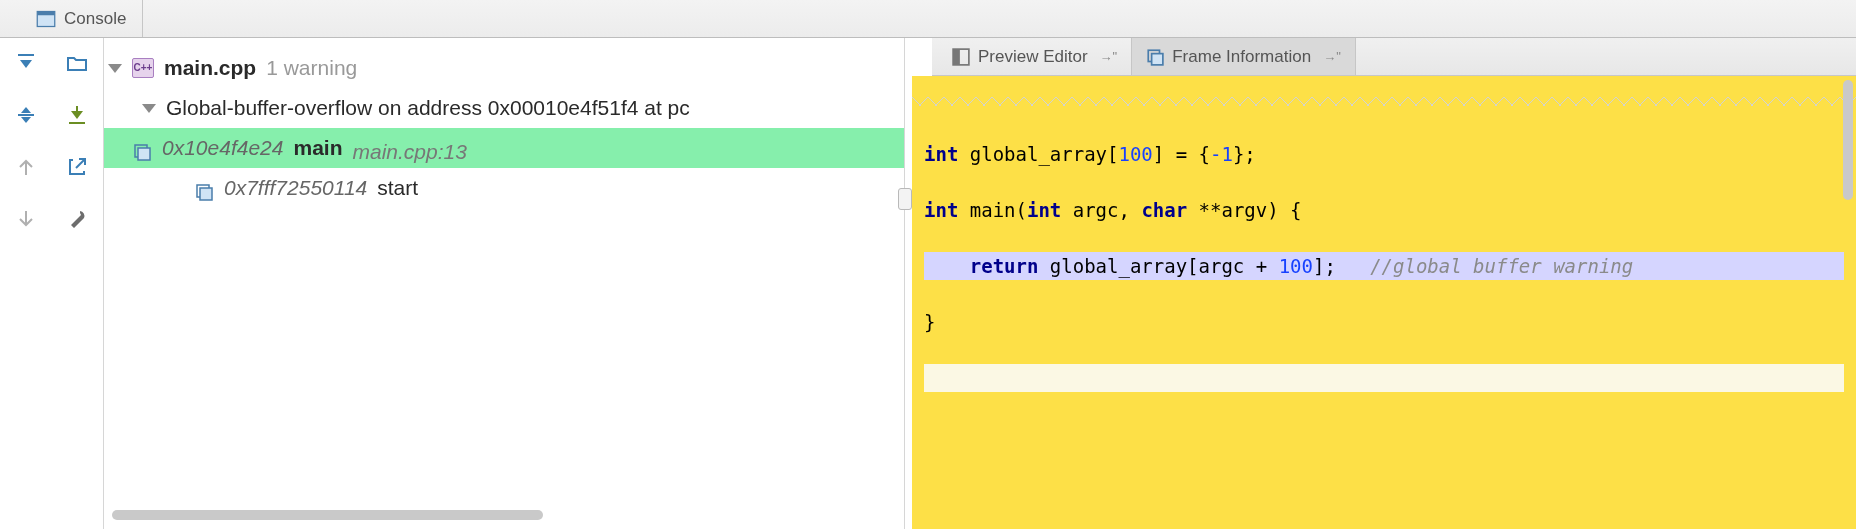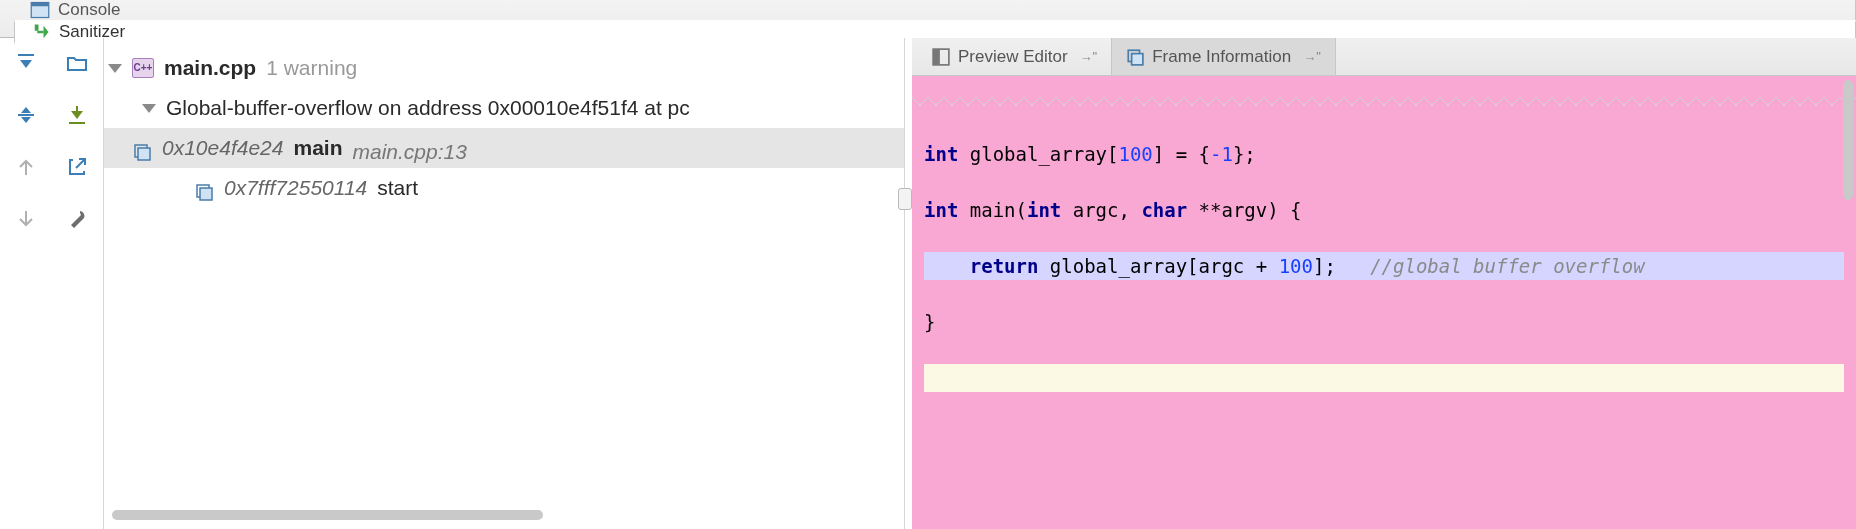--- a/index.html
+++ b/index.html
@@ -11,22 +11,21 @@
     overflow: hidden;
   }
   .root { display: flex; flex-direction: column; height: 100%; }
 
   
   .tabstrip {
     display: flex; align-items: stretch;
     height: 38px;
     background: linear-gradient(#f3f3f3,#ececec);
     border-bottom: 1px solid #bdbdbd;
-    padding-left: 14px;
-    flex-direction: column;
+    padding-left: 20px;
   }
   .tab {
     display: flex; align-items: center; gap: 8px;
     padding: 0 16px;
     font-size: 17px;
     color: #555;
     border-right: 1px solid #c6c6c6;
     cursor: pointer;
   }
   .tab .icon-slot { width: 20px; height: 20px; display:flex;align-items:center;justify-content:center; }
@@ -60,21 +59,21 @@
 
   
   .tree-panel {
     width: 800px;
     display:flex; flex-direction:column;
     position:relative;
     min-width:0;
   }
   .tree { padding-top:10px; font-size:21px; line-height:1.6; color:#2a2a2a; flex:1; overflow:hidden; }
   .tree-row { display:flex; align-items:center; gap:10px; height:40px; padding-right:8px; }
-  .tree-row.selected { background:#e5e5e5;padding-left:28px; }
+  .tree-row.selected { background:#86efac;padding-left:28px; }
   .indent-0 { padding-left:4px; }
   .indent-1 { padding-left:38px; }
   .indent-2 { padding-left:90px; }
   .indent-3 { padding-left:90px; }
   .arrow {
     width:0;height:0;
     border-left:7px solid transparent;
     border-right:7px solid transparent;
     border-top:9px solid #8a8a8a;
     flex-shrink:0;
@@ -115,33 +114,34 @@
   }
 
   
   .right-panel { flex:1; display:flex; flex-direction:column; min-width:0; }
   .subtabs {
     height:38px;
     background:linear-gradient(#f0f0f0,#e7e7e7);
     border-bottom:1px solid #c7c7c7;
     display:flex; align-items:stretch;
     padding-left:6px;
+    margin-left:20px;
   }
   .subtab {
     display:flex;align-items:center;gap:8px;
     padding:0 14px;
     border-right:1px solid #c6c6c6;
     font-size:17px;color:#555;
     cursor:pointer;
   }
   .subtab.active { background:#d9d9d9; }
   .subtab .ico { width:18px;height:18px;display:flex;align-items:center;justify-content:center; }
   .pin { font-size:13px;color:#888;margin-left:4px; }
 
-  .editor-area { flex:1; position:relative; background:#f9a8d4; }
+  .editor-area { flex:1; position:relative; background:#fde047; }
   .zigzag {
     height:12px;
     background:
       linear-gradient(-45deg, transparent 6px, #d2d2d2 6px, #d2d2d2 7px, transparent 7px),
       linear-gradient( 45deg, transparent 6px, #d2d2d2 6px, #d2d2d2 7px, transparent 7px);
     background-size:16px 12px;
     background-repeat:repeat-x;
     margin-top:18px;
   }
   .code {
@@ -172,30 +172,20 @@
 
   <div class="tabstrip">
     <div class="tab">
       <span class="icon-slot">
         <svg viewBox="0 0 16 16">
             <rect x="1" y="2" width="14" height="12" fill="#cfe3f5" stroke="#4a7dab"></rect>
             <rect x="1" y="2" width="14" height="3" fill="#4a7dab"></rect>
           </svg>
       </span>
       <span>Console</span>
-    </div>
-    <div class="tab active">
-      <span class="icon-slot">
-        <svg viewBox="0 0 16 16">
-            <polygon points="3,2 6,2 6,7 3,7" fill="#3fa64b"></polygon>
-            <polygon points="10,3 14,8 10,13" fill="#3fa64b"></polygon>
-            <rect x="5" y="7" width="5" height="2" fill="#3fa64b"></rect>
-          </svg>
-      </span>
-      <span>Sanitizer</span>
     </div>
   </div>
 
   <div class="main">
 
     <div class="gutter">
       <div class="gutter-col">
         <div class="tool-btn">
           <svg width="22" height="22" viewBox="0 0 22 22">
               <line x1="3" y1="3" x2="19" y2="3" stroke="#3b7fb6" stroke-width="2"></line>
@@ -315,21 +305,21 @@
           <span>Frame Information</span>
           <span class="pin">→"</span>
         </div>
       </div>
 
       <div class="editor-area">
         <div class="zigzag"></div>
         <div class="code">
 <div class="code-line"><span class="kw">int</span><span> global_array[</span><span class="num">100</span><span>] = {</span><span class="num">-1</span><span>};</span></div>
 <div class="code-line"><span class="kw">int</span><span> main(</span><span class="kw">int</span><span> argc, </span><span class="kw">char</span><span> **argv) {</span></div>
-<div class="code-line hl"><span>    </span><span class="kw">return</span><span> global_array[argc + </span><span class="num">100</span><span>];   </span><span class="cmt">//global buffer overflow</span></div>
+<div class="code-line hl"><span>    </span><span class="kw">return</span><span> global_array[argc + </span><span class="num">100</span><span>];   </span><span class="cmt">//global buffer warning</span></div>
 <div class="code-line"><span>}</span></div>
 <div class="code-line tail"></div>
         </div>
         <div class="editor-scroll">
           <div class="vthumb"></div>
         </div>
       </div>
     </div>
 
   </div>

